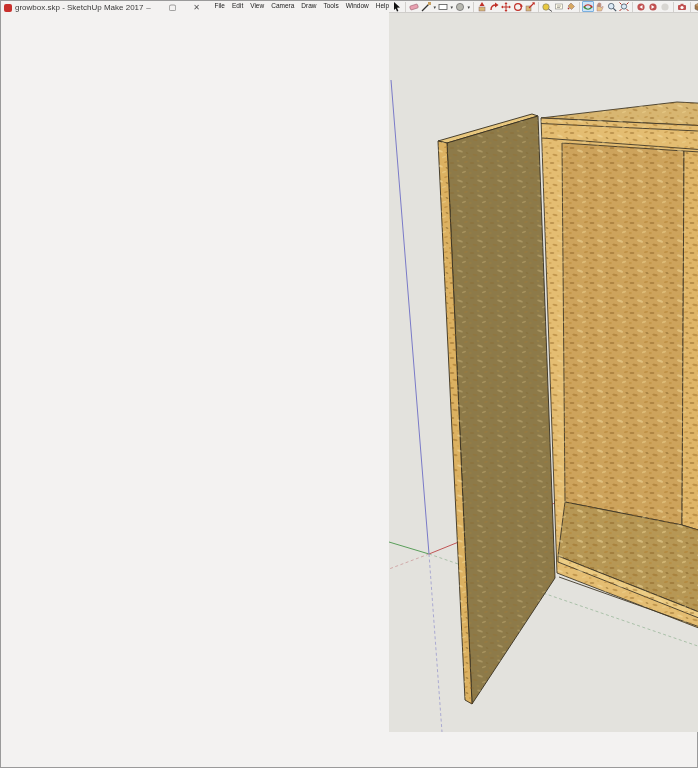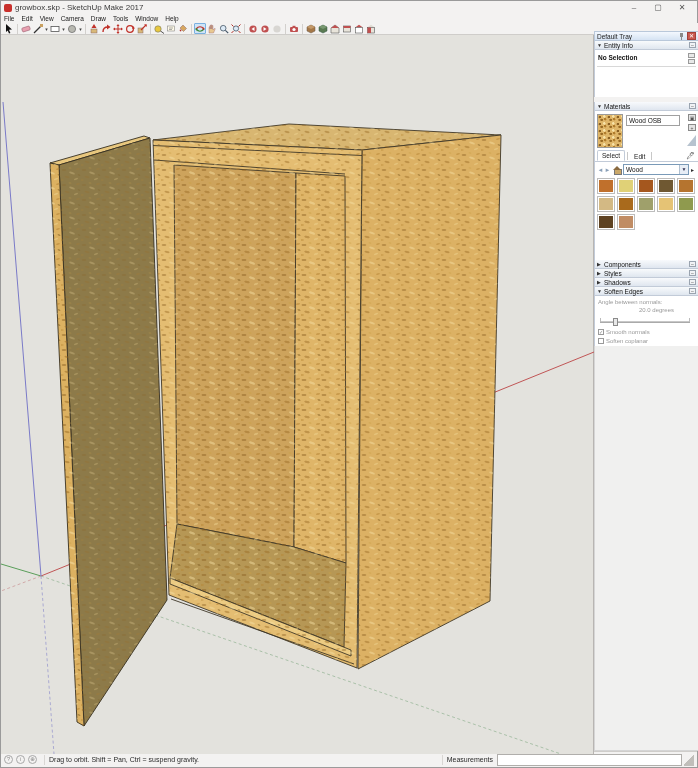--- a/index.html
+++ b/index.html
@@ -1,18 +1,18 @@
 <!DOCTYPE html>
 <html><head>
 <meta charset="utf-8">
 <style>
   html,body{margin:0;padding:0;overflow:hidden;}
   *{box-sizing:border-box;}
   body{width:698px;height:768px;font-family:"Liberation Sans",sans-serif;background:#f3f2f1;-webkit-font-smoothing:antialiased;}
-  .app{width:698px;height:768px;border:1px solid #9a9a9a;display:flex;flex-direction:column;background:#f3f2f1;}
+  .app{width:698px;height:768px;border:1px solid #9a9a9a;display:flex;flex-direction:row;background:#f3f2f1;}
 
   
   .titlebar{height:13px;display:flex;align-items:center;background:#f3f2f1;padding:0 2px;flex:0 0 auto;}
   .logo{width:8px;height:8px;background:#c9302c;border-radius:2px;margin:0 3px 0 1px;flex:0 0 auto;}
   .title-text{font-size:8px;color:#3a3a3a;white-space:nowrap;}
   .win-controls{margin-left:auto;display:flex;gap:14px;padding-right:8px;}
   .win-btn{font-size:8px;color:#555;line-height:10px;width:10px;text-align:center;}
 
   
   .menubar{height:9px;display:flex;align-items:center;background:#f3f2f1;padding-left:3px;gap:7px;flex:0 0 auto;}

